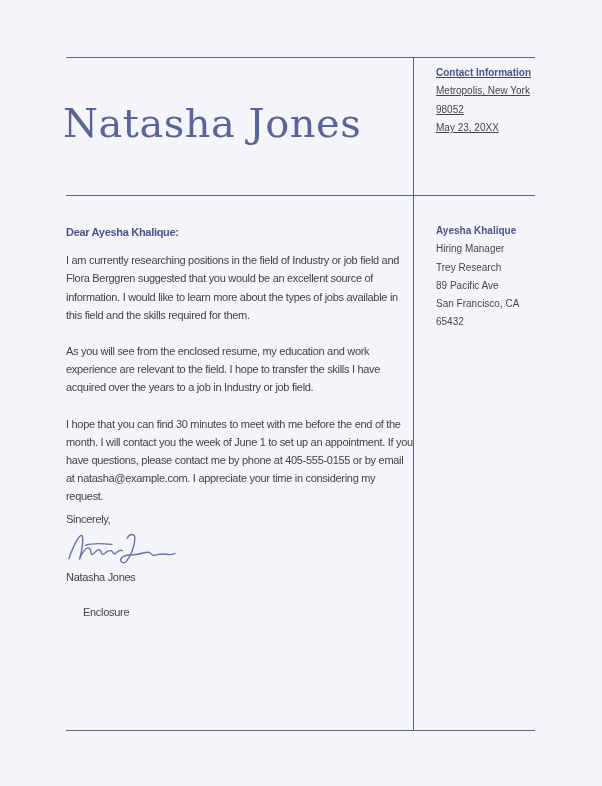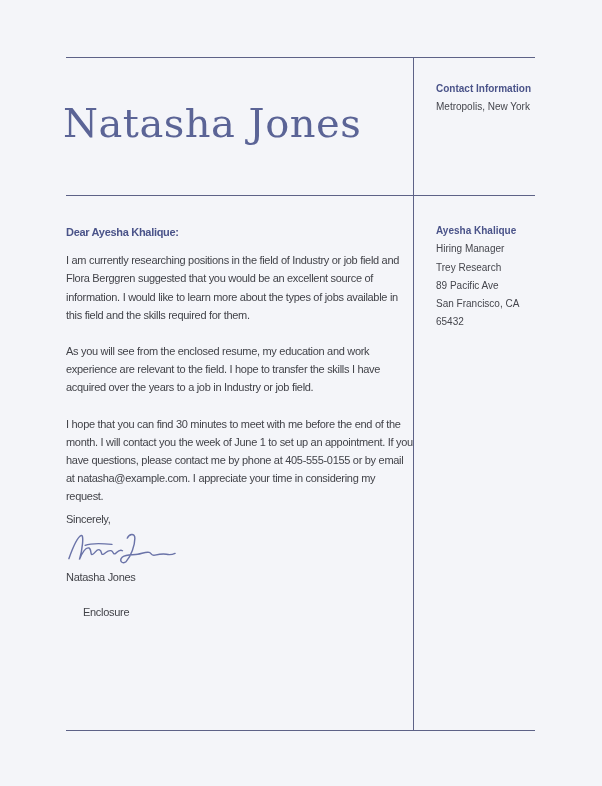--- a/index.html
+++ b/index.html
@@ -36,21 +36,21 @@
     letter-spacing: 0.5px;
     line-height: 1.1;
     color: #5b6496;
   }
   .side-block {
     position: absolute;
     left: 436px; width: 155px;
     font-size: 10px; line-height: 18.3px;
     color: #45464d;
   }
-  .side-block.contact { top: 80px; }
+  .side-block.contact { top: 64px; text-decoration: underline; }
   .side-block.recipient { top: 222px; }
   .block-heading {
     font-weight: bold;
     color: #4a5389;
     line-height: 18.3px;
   }
   .body-col {
     position: absolute;
     left: 66px; top: 223px; width: 347px;
     font-size: 11px; letter-spacing: -0.3px;
@@ -77,20 +77,22 @@
   <div class="hrule top"></div>
   <div class="hrule mid"></div>
   <div class="hrule bottom"></div>
   <div class="vrule"></div>
 
   <h1 class="sender-name">Natasha Jones</h1>
 
   <div class="side-block contact">
     <div class="block-heading">Contact Information</div>
     <div class="block-line">Metropolis, New York</div>
+    <div class="block-line">98052</div>
+    <div class="block-line">May 23, 20XX</div>
   </div>
 
   <div class="side-block recipient">
     <div class="block-heading">Ayesha Khalique</div>
     <div class="block-line">Hiring Manager</div>
     <div class="block-line">Trey Research</div>
     <div class="block-line">89 Pacific Ave</div>
     <div class="block-line">San Francisco, CA</div>
     <div class="block-line">65432</div>
   </div>

